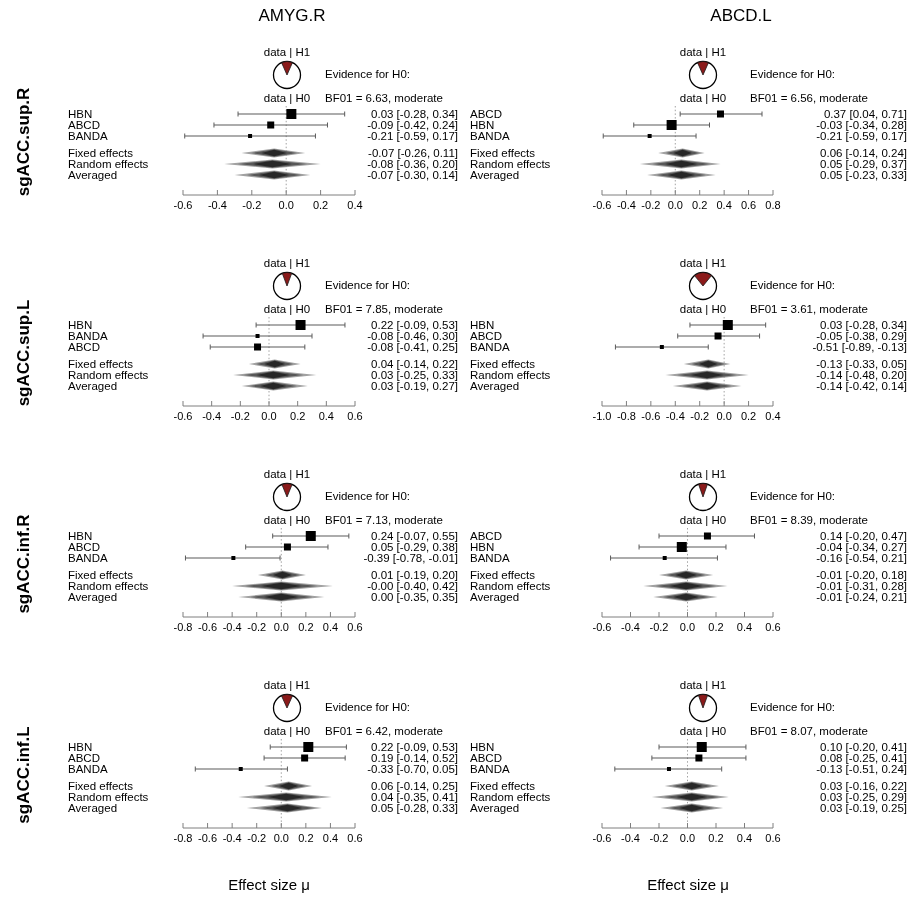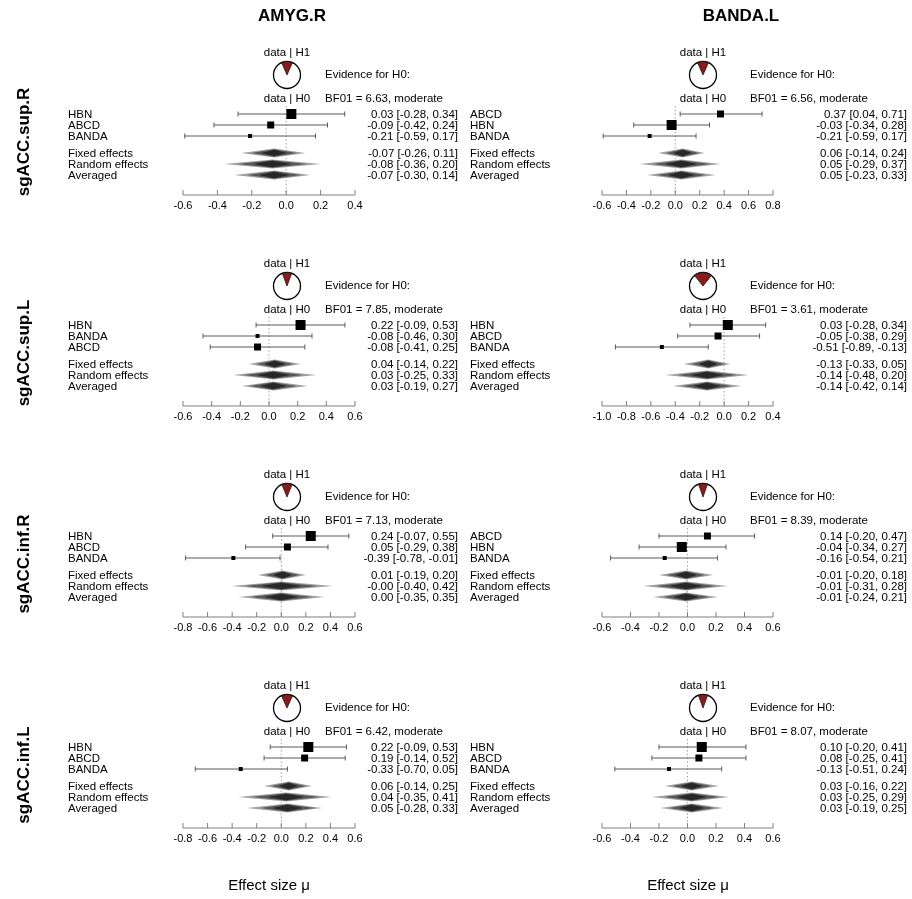--- a/index.html
+++ b/index.html
@@ -1,33 +1,33 @@
 <!DOCTYPE html>
 <html><head>
 <meta charset="utf-8">
 <style>
   html,body{margin:0;padding:0;background:#fff;}
   .figure{
     position:relative;width:912px;height:899px;background:#fff;
     font-family:"Liberation Sans",sans-serif;color:#000;overflow:hidden;
   }
-  .col-header{position:absolute;top:6px;transform:translateX(-50%);font-weight:bold;font-size:17px;white-space:nowrap;}
+  .col-header{position:absolute;top:6px;transform:translateX(-50%);font-weight:normal;font-size:17px;white-space:nowrap;}
   .row-label{position:absolute;left:4px;width:40px;height:211px;display:flex;align-items:center;justify-content:center;}
   .row-label span{transform:rotate(-90deg);white-space:nowrap;font-weight:bold;font-size:17px;}
   .panel{position:absolute;}
   .x-label{position:absolute;top:876px;transform:translateX(-50%);font-size:15px;white-space:nowrap;}
   svg text{fill:#000;}
 </style>
 </head>
 <body>
 
 <div class="figure">
 
   <div class="col-header" style="left:292px">AMYG.R</div>
-  <div class="col-header" style="left:741px">BANDA.L</div>
+  <div class="col-header" style="left:741px">ABCD.L</div>
 
   <div class="row-label" style="top:36px">
       <span>sgACC.sup.R</span>
     </div>
   <div class="row-label" style="top:247px">
       <span>sgACC.sup.L</span>
     </div>
   <div class="row-label" style="top:458px">
       <span>sgACC.inf.R</span>
     </div>

